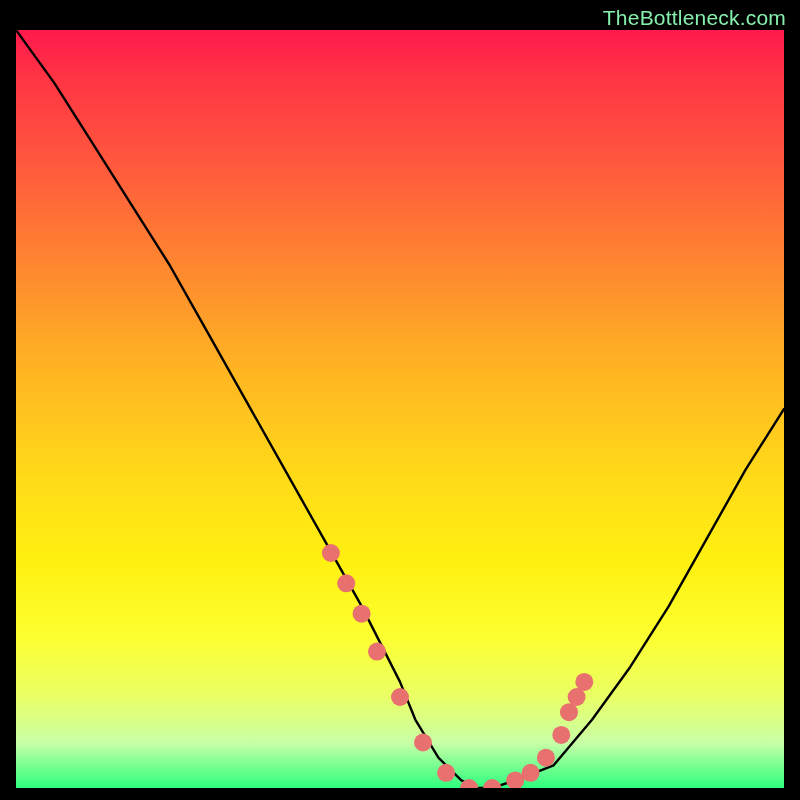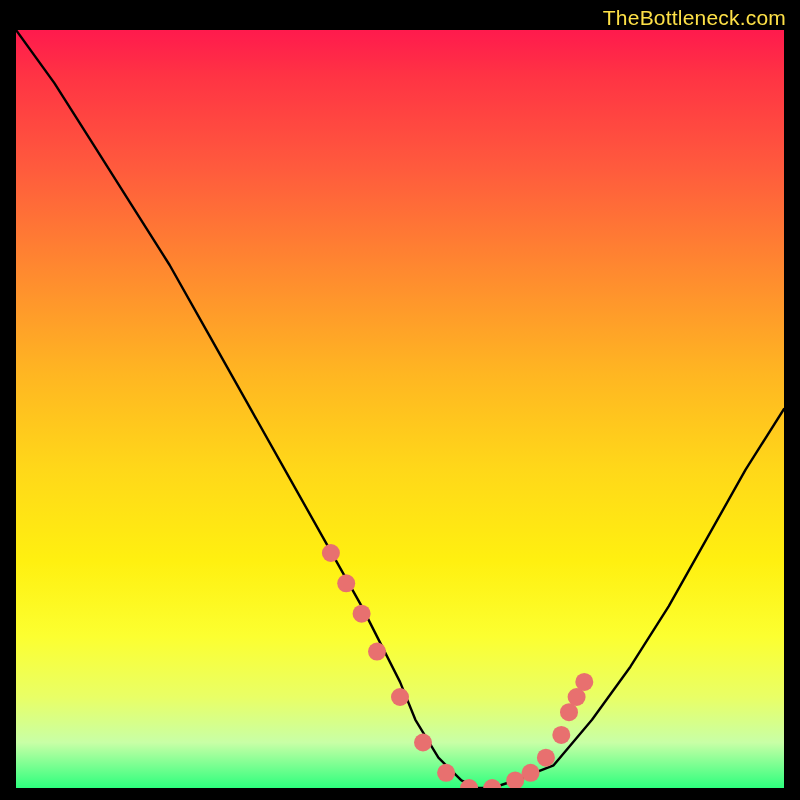--- a/index.html
+++ b/index.html
@@ -36,21 +36,21 @@
       #fcff30 80%,
       #e9ff66 88%,
       #c8ffa6 94%,
       #2dff7d 100%
     );
   }
   .watermark {
     position: absolute;
     right: 14px;
     top: 6px;
-    color: #fde047;
+    color: #86efac;
     font-size: 21px;
     font-weight: 500;
     letter-spacing: 0.2px;
   }
   svg.overlay {
     position: absolute;
     left: 0;
     top: 0;
     width: 768px;
     height: 758px;

